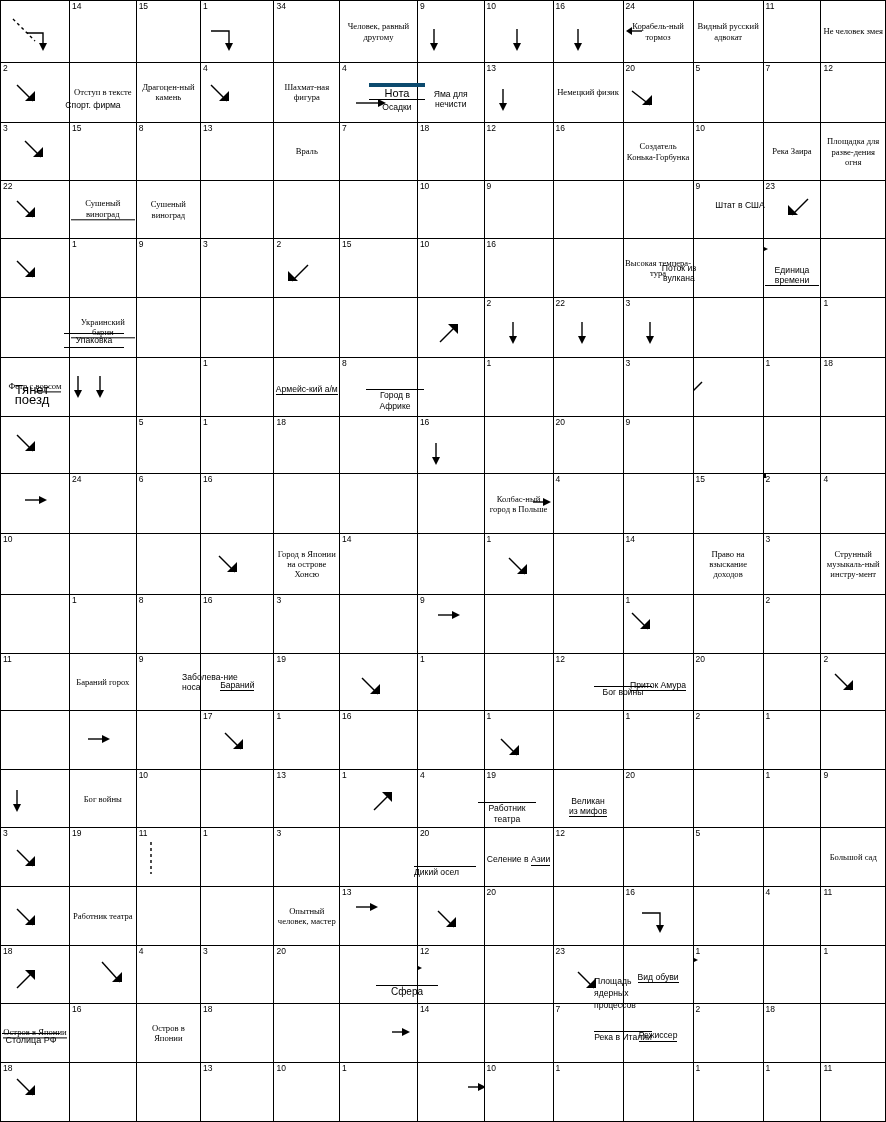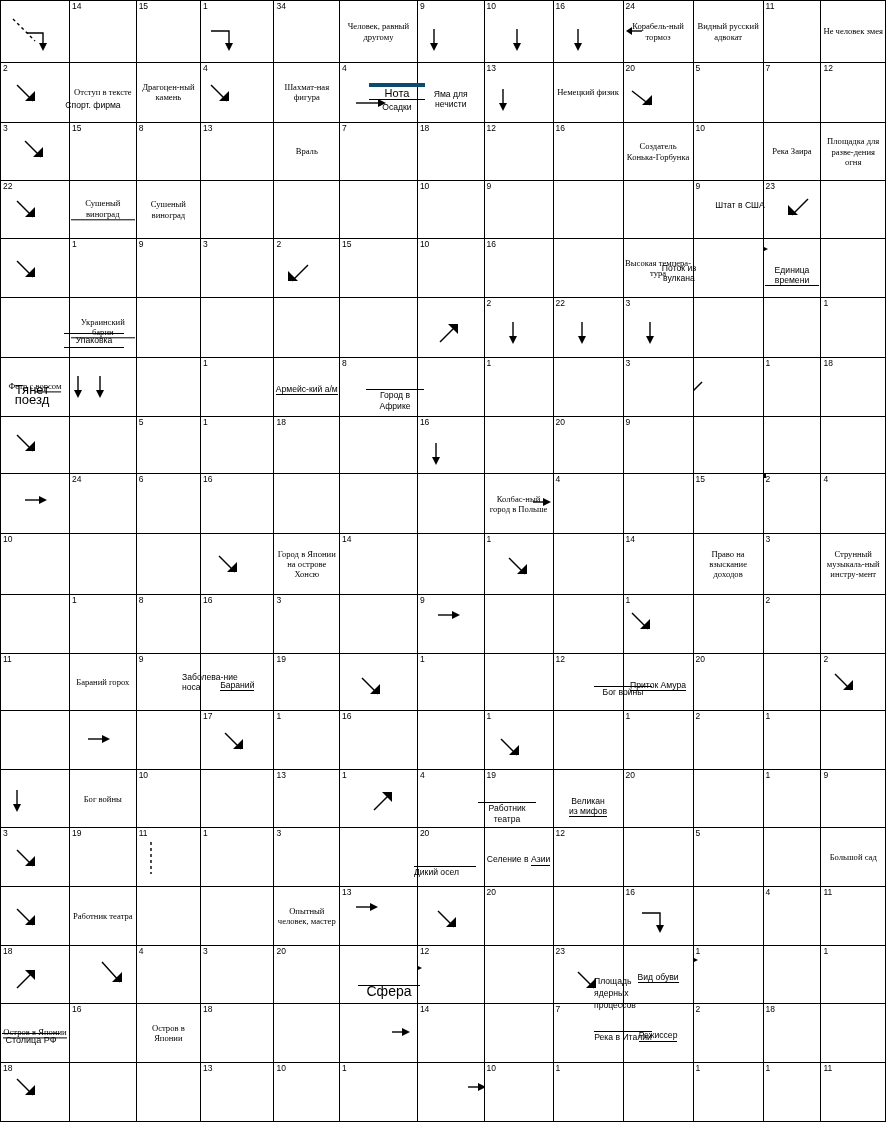--- a/index.html
+++ b/index.html
@@ -1123,21 +1123,21 @@
 </div>
 <div style="position:absolute;left:478px;top:802px;width:58px;border-top:1px solid #000;text-align:center;font-size:8.6px;line-height:11px">
   <span>Работник театра</span>
 </div>
 <div style="position:absolute;left:414px;top:866px;width:62px;border-top:1px solid #000;text-align:left;font-size:8.6px;line-height:11px">
   <span>Дикий осел</span>
 </div>
 <div style="position:absolute;left:594px;top:975px;width:58px;font-size:8.6px;line-height:12px">
   <span>Площадь ядерных процессов</span>
 </div>
-<div style="position:absolute;left:358px;top:985px;width:62px;border-top:1px solid #000;text-align:center;font-size:14px;line-height:11px">
+<div style="position:absolute;left:376px;top:985px;width:62px;border-top:1px solid #000;text-align:center;font-size:10px;line-height:11px">
   <span>Сфера</span>
 </div>
 <div style="position:absolute;left:2px;top:1033px;width:58px;border-top:1px solid #000;text-align:center;font-size:9px;line-height:12px">
   <span>Столица РФ</span>
 </div>
 <div style="position:absolute;left:594px;top:1031px;width:58px;border-top:1px solid #000;text-align:center;font-size:8.6px;line-height:11px">
   <span>Река в Италии</span>
 </div>
 
 </div>

